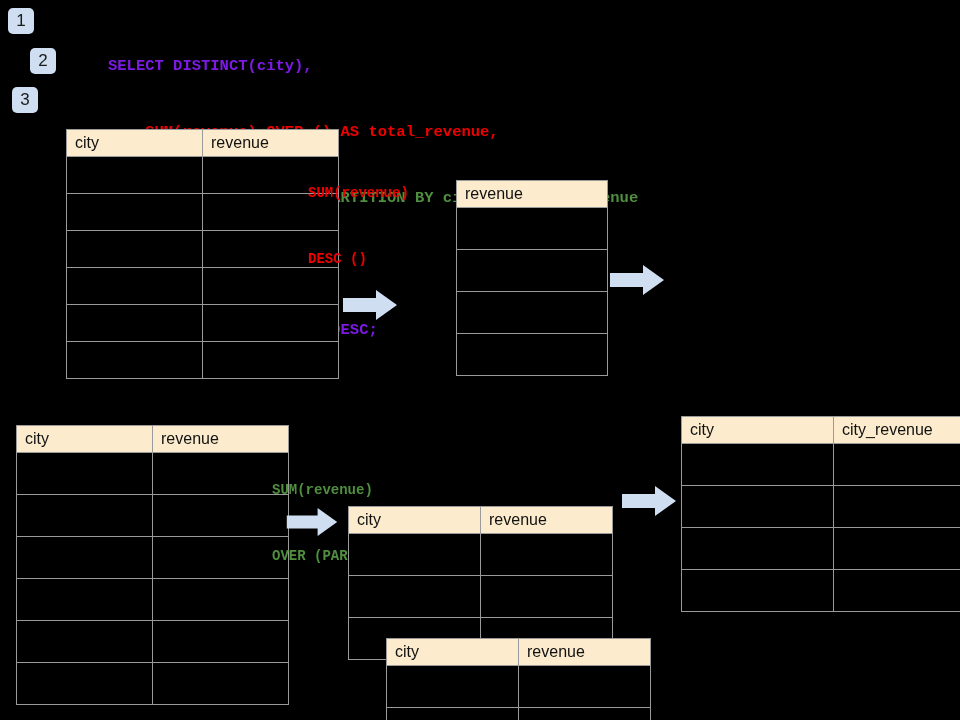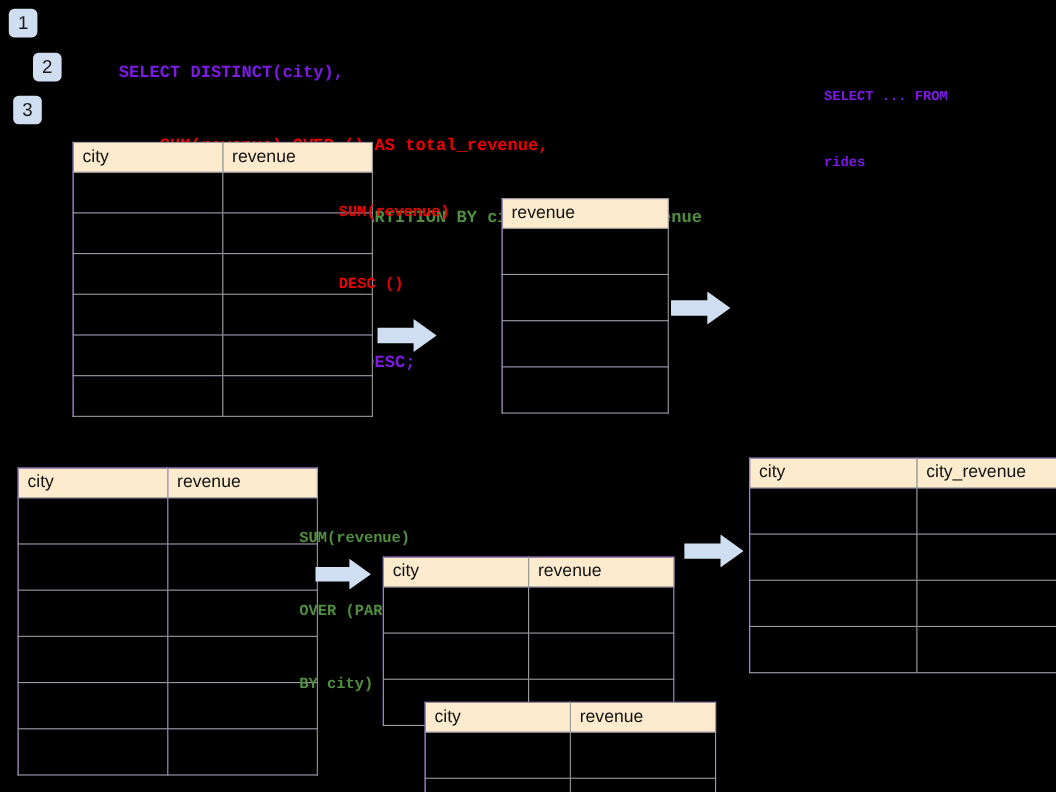--- a/index.html
+++ b/index.html
@@ -106,24 +106,20 @@
   <div class="step-badge" style="left:12px; top:87px;">3</div>
 
   <div class="sql-block" style="left:84px; top:11px;margin-left:24px;">
     <div class="sql-line c-purple">SELECT DISTINCT(city),</div>
     <div class="sql-line c-red">    SUM(revenue) OVER () AS total_revenue,</div>
     <div class="sql-line c-green">    SUM(revenue) OVER (PARTITION BY city) as city_revenue</div>
     <div class="sql-line c-purple">  FROM rides</div>
     <div class="sql-line c-purple">  ORDER by city_revenue DESC;</div>
   </div>
 
-  <div class="side-note" style="left:749px; top:38px;">
-    <div>SELECT ... FROM</div>
-    <div>rides</div>
-  </div>
 
   <table class="tbl" style="left:66px; top:129px; width:238px;">
     <tbody>
         <tr>
       <td class="hdr" style="width:119px;">city</td>
       <td class="hdr" style="width:119px;">revenue</td>
     </tr>
     <tr>
       <td style="height:36px;"></td>
       <td></td>
@@ -213,21 +209,20 @@
     <tr>
       <td style="height:41px;"></td>
       <td></td>
     </tr>
   </tbody>
     </table>
 
   <div class="annot green" style="left:272px; top:435px;">
     <div>SUM(revenue)</div>
     <div>OVER (PARTITION</div>
-    <div>BY city)</div>
   </div>
 
   <svg class="arrow" style="left:285px; top:508px;" width="54" height="28" viewBox="0 0 54 30">
     <polygon points="0,8 33,8 33,0 54,15 33,30 33,22 0,22" fill="#cfdff1"></polygon>
   </svg>
 
   <table class="tbl" style="left:348px; top:506px; width:230px;">
     <tbody>
         <tr>
       <td class="hdr" style="width:115px;">city</td>

